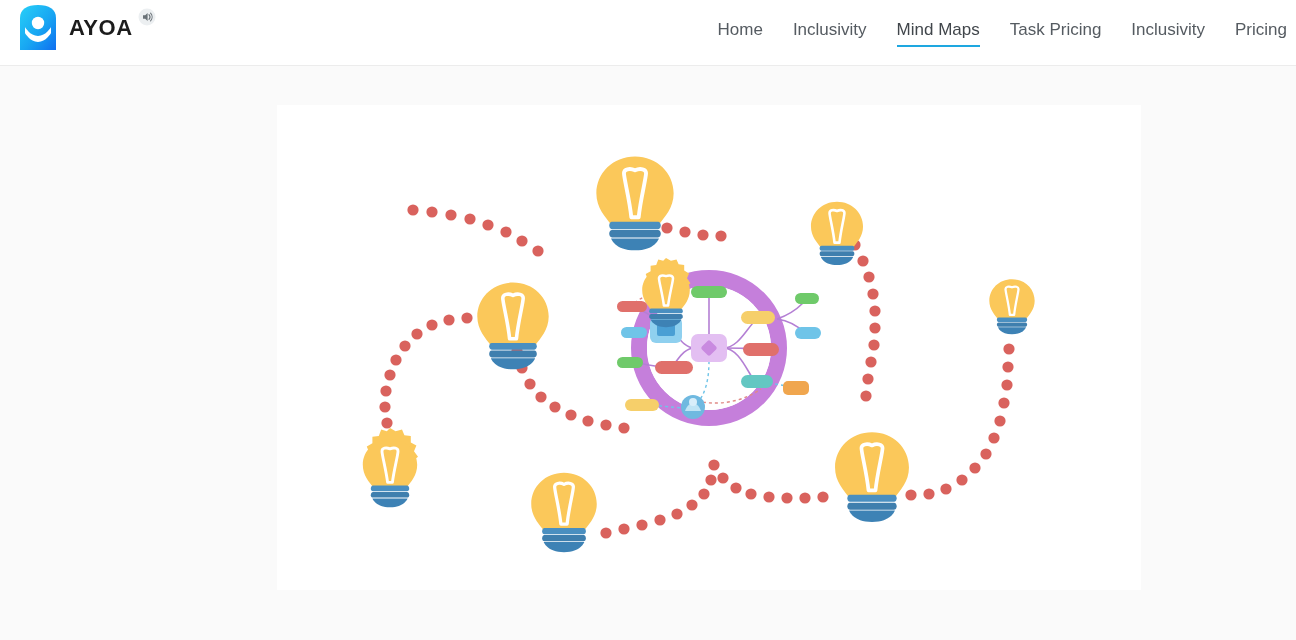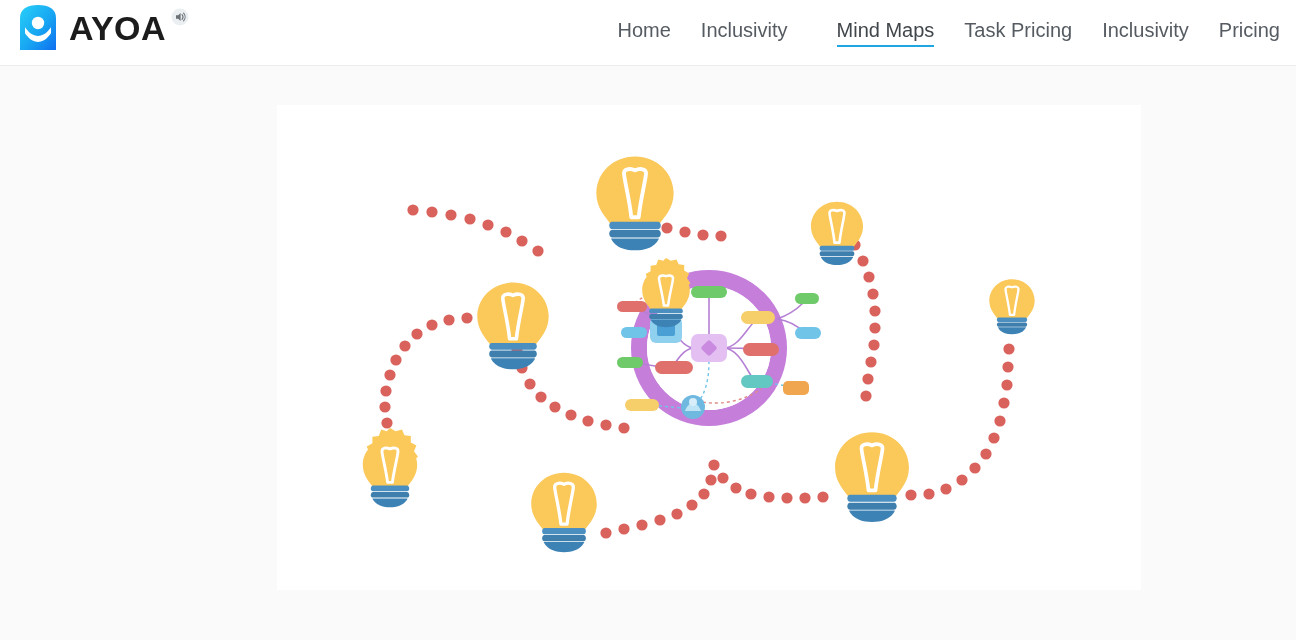--- a/index.html
+++ b/index.html
@@ -24,21 +24,21 @@
   }
   .brand {
     position: absolute;
     left: 16px;
     top: 4px;
     display: flex;
     align-items: flex-start;
   }
   .brand-mark { width: 44px; height: 48px; display: block; }
   .brand-word {
-    font-size: 34px;
+    font-size: 22px;
     font-weight: 700;
     letter-spacing: 0.5px;
     color: #1c1c1c;
     line-height: 48px;
     margin-left: 9px;
     font-family: "Liberation Sans", sans-serif;
   }
   .speaker-icon {
     margin-left: 5px;
     margin-top: 4px;
@@ -49,35 +49,34 @@
   
   .nav {
     position: absolute;
     right: 0;
     top: 0;
     height: 66px;
     display: flex;
     align-items: center;
   }
   .nav-item {
-    font-size: 20px;
+    font-size: 17px;
     color: #555b61;
     padding: 0 0 5px 0;
     margin-right: 30px;
     cursor: pointer;
     white-space: nowrap;
     border-bottom: 2px solid transparent;
     line-height: 20px;
   }
   .nav-item.active {
     color: #41464b;
     border-bottom: 2px solid #1ea7e0;
-    margin-left: 19px;
-  }
-  .nav-item:last-child { margin-right: 16px; }
+  }
+  .nav-item:last-child { margin-right: 9px; }
 
   
   .card {
     position: absolute;
     left: 277px;
     top: 105px;
     width: 864px;
     height: 485px;
     background: #ffffff;
   }

